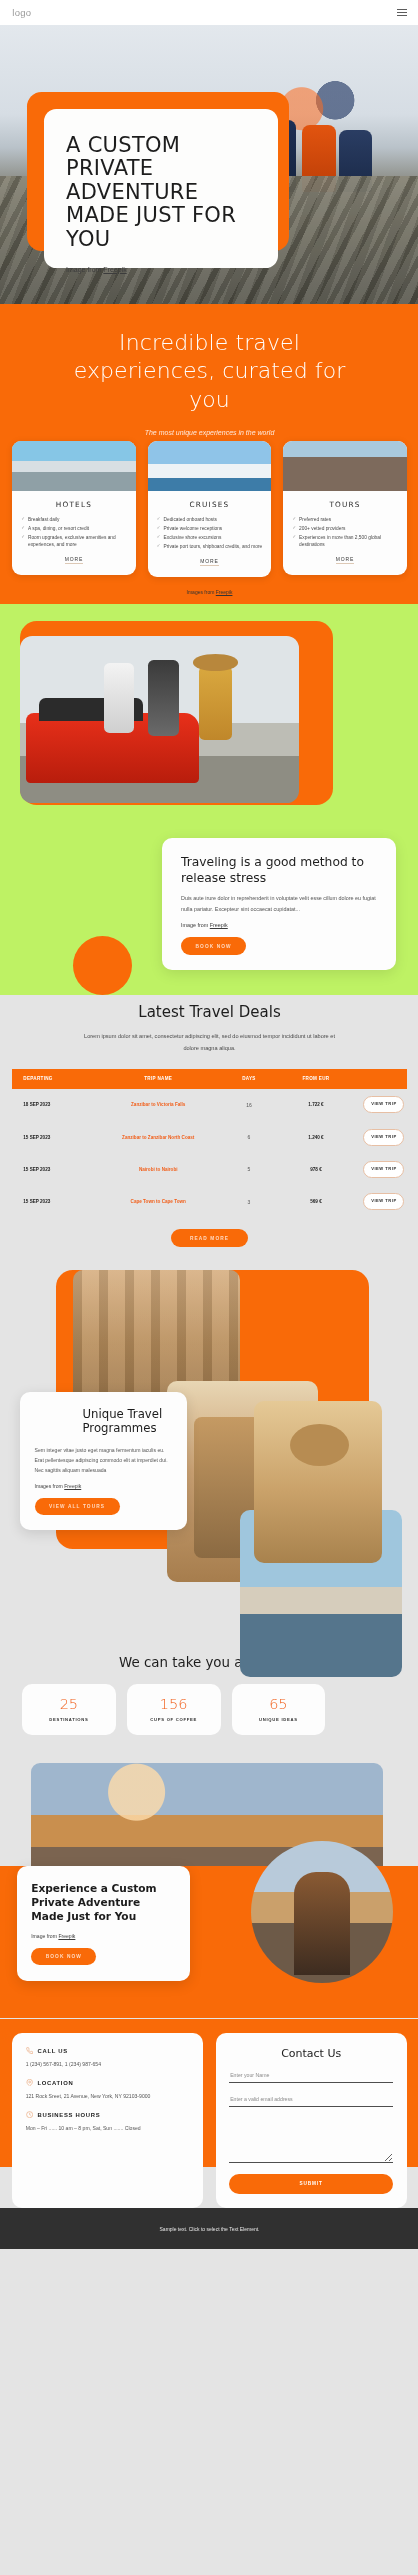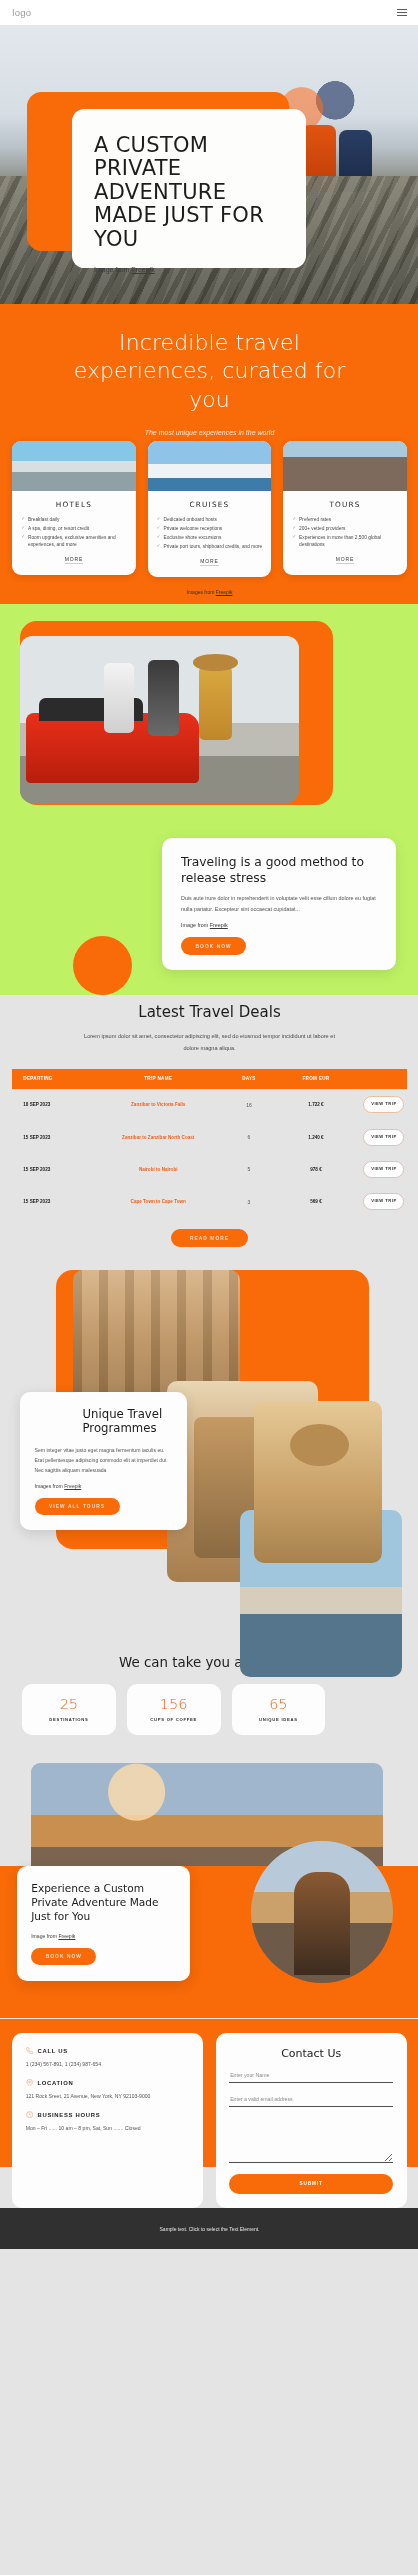--- a/index.html
+++ b/index.html
@@ -47,21 +47,21 @@
   .fig.b{left:30%; height:86%; background:linear-gradient(180deg,#1d2f55,#16233f);}
   .fig.c{left:56%; height:80%; background:linear-gradient(180deg,#e2540f,#bb3d07);}
   .fig.d{left:80%; height:74%; background:linear-gradient(180deg,#2a3d63,#1a2947);}
 
   .hero-frame {
     position:absolute; left:27px; top:67px; width:262px; height:159px;
     background:#f96a08; border-radius:14.5px;
   }
   .hero-card {
     position:absolute; left:44px; top:84px; width:234px; height:159px;
-    background:#fdfdfc; border-radius:12.3px; padding: 24.6px 22px 0 22px; margin-left: 28px;
+    background:#fdfdfc; border-radius:12.3px; padding: 24.6px 22px 0 22px;
   }
   .hero-card h1 {
     font-size: 21px; line-height: 1.12; letter-spacing: 0.3px;
     font-weight: 400; color:#1d1d1d; text-transform: uppercase;
     font-family:"DejaVu Sans", sans-serif;
   }
   .credit { font-size: 7px; color:#3c3c3c; margin-top: 14.5px; }
   .credit a { color:#3c3c3c; text-decoration: underline; }
 
   
@@ -210,21 +210,21 @@
      radial-gradient(circle at 30% 18%, rgba(255,220,170,.8) 0 28px, transparent 29px);}
   .cta .orangebg { position:absolute; left: 0; top: 109px; width: 419px; height: 152px; background:#f96a08; }
   .cta .roundphoto { position:absolute; right: 26px; top: 84px; width: 142px; height: 142px;
                      border-radius: 50%; overflow:hidden;
                      background:linear-gradient(180deg,#b8cada 0 36%,#caa06b 36% 58%,#6d5a48 58% 100%); }
   .cta .roundphoto:after{content:"";position:absolute;left:30%;top:22%;width:40%;height:72%;
     background:linear-gradient(180deg,#8a5a33,#3d2c20);border-radius:22px 22px 0 0;}
   .cta-card { position:absolute; left: 16.7px; top: 109px; width: 173px;
               background:#fdfdfd; border-radius: 10px; padding: 15.6px 14.5px 16.7px; z-index: 5;
               box-shadow: 0 3.3px 12.3px rgba(0,0,0,.12); }
-  .cta-card h2 { font-size: 10.6px; font-weight: 400; line-height: 1.32; color:#1c1c1c;
+  .cta-card h2 { font-size: 10.6px; font-weight: 700; line-height: 1.32; color:#1c1c1c;
                  font-family:"DejaVu Sans", sans-serif; }
   .cta-card .credit { font-size: 5.1px; margin-top: 9px; }
 
   
   .foot { background:#f96a08; padding: 13.4px 12.3px 0; position:relative; }
   .foot:after{content:""; position:absolute; left:0; right:0; bottom:0; height: 41px; background:#e4e4e4;}
   .foot-inner { display:flex; gap: 12.3px; position:relative; z-index:2; }
   .info-card, .form-card { background:#fdfdfd; border-radius: 10px; padding: 14.5px 13.4px; }
   .info-card { width: 50%; }
   .form-card { width: 50%; }

